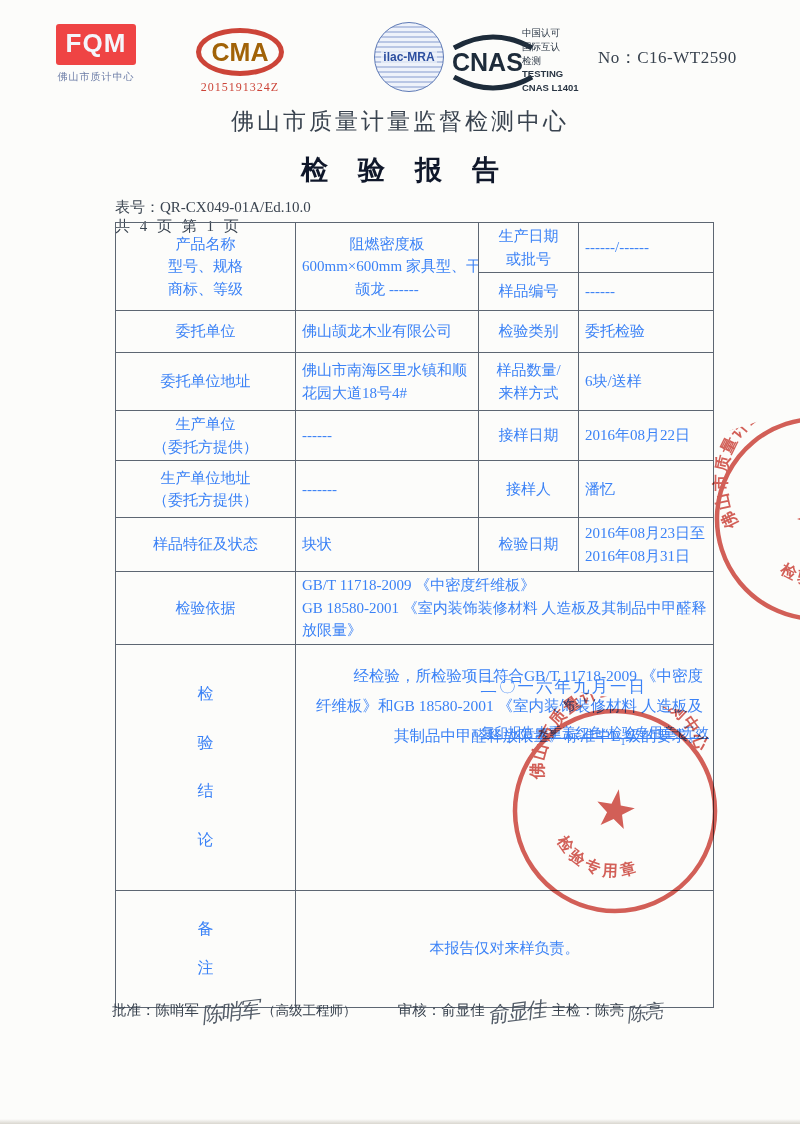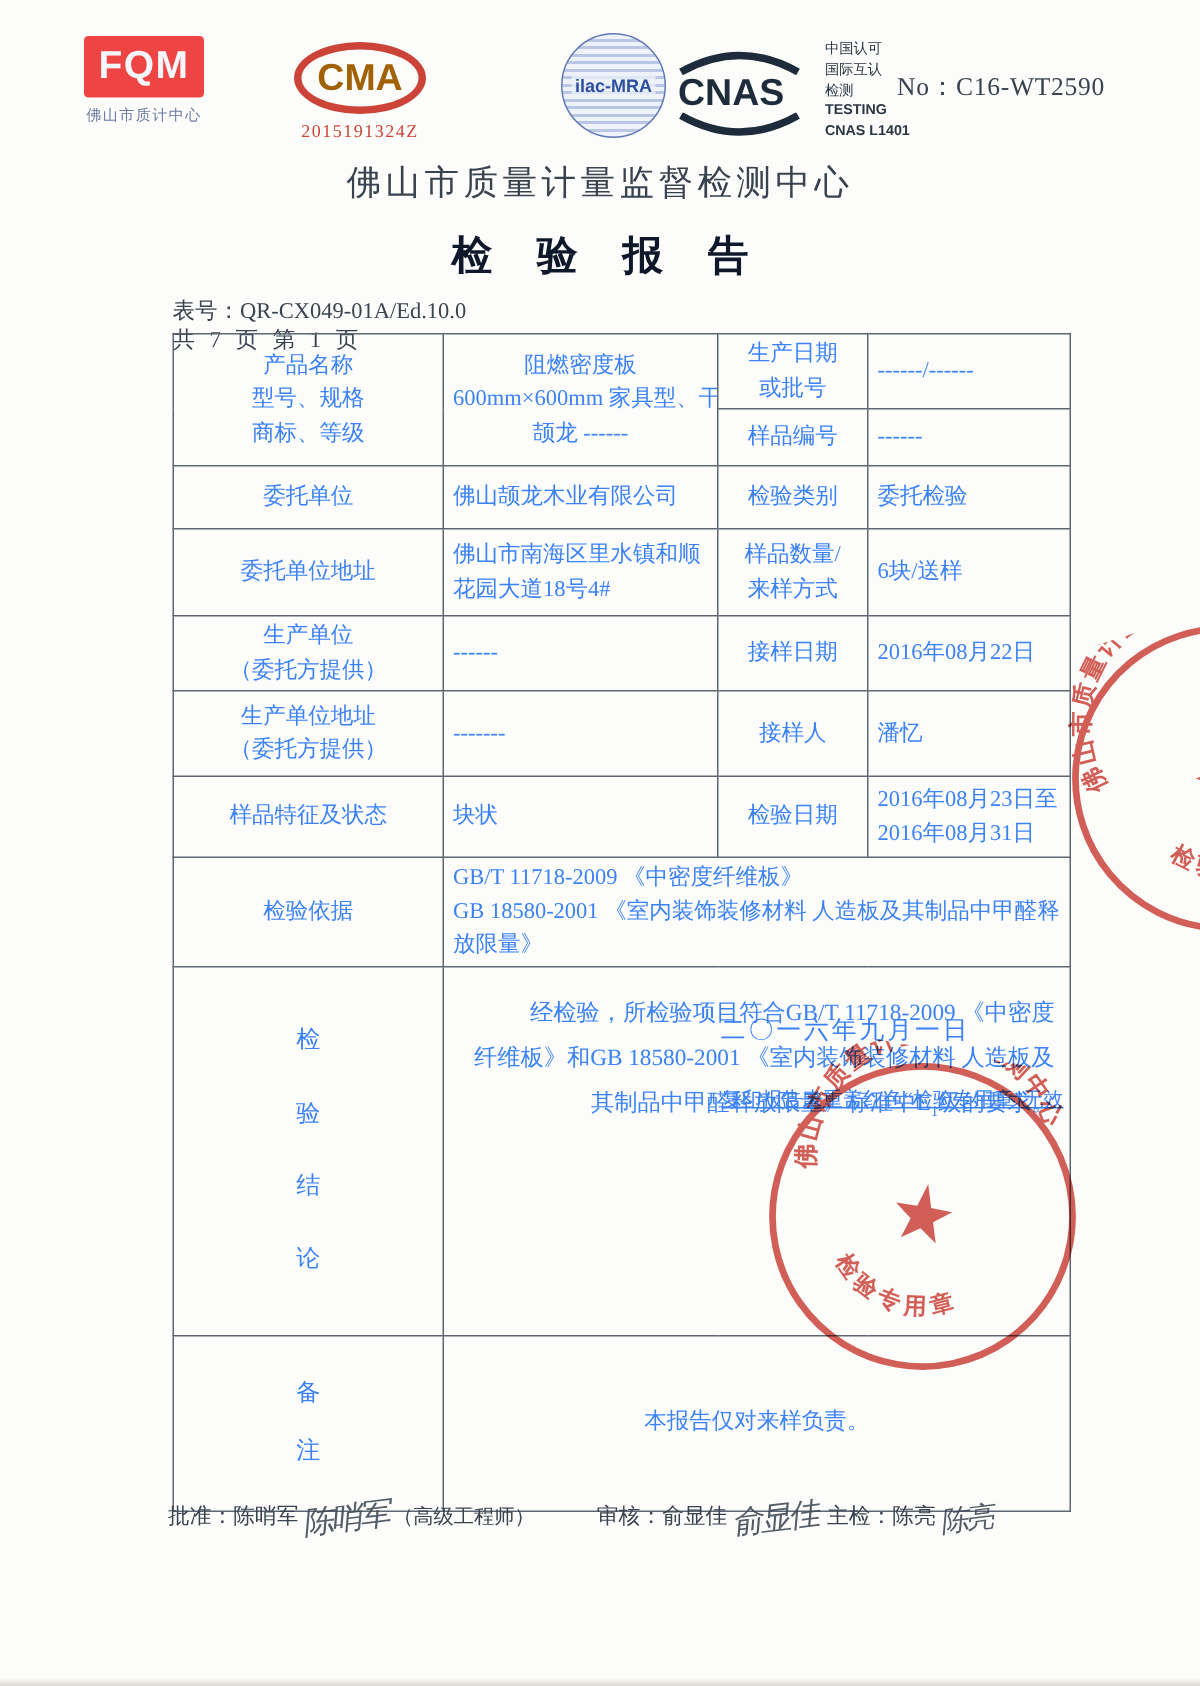--- a/index.html
+++ b/index.html
@@ -35,21 +35,21 @@
     border:1px solid #5d79b5; color:#2d4fa0;
     background:repeating-linear-gradient(#eef2fa 0 3px, #b9c6e4 3px 5px);
     display:flex; align-items:center; justify-content:center; }
   .ilac-txt { background:rgba(238,242,250,.75); font-family:"Liberation Sans",sans-serif;
     font-weight:bold; font-size:12px; color:#2d4fa0; padding:1px 2px; }
 
   .cnas { position:absolute; left:452px; top:34px; width:82px; }
   .cnas-txt { font-family:"Liberation Sans",sans-serif; font-weight:bold; font-size:25px; color:#1d2b3a;
     letter-spacing:0; line-height:1; }
   .cnas svg { display:block; }
-  .cnas-cap { position:absolute; left:550px; top:26px; font-size:9.5px; color:#2a3644; line-height:1.45;
+  .cnas-cap { position:absolute; left:522px; top:26px; font-size:9.5px; color:#2a3644; line-height:1.45;
     font-family:"Liberation Sans",sans-serif; }
   .cnas-cap .b { font-weight:bold; }
 
   .report-no { position:absolute; left:598px; top:46px; font-size:17px; color:#39434f; letter-spacing:.5px; }
 
   
   .org-title { position:absolute; top:106px; width:100%; text-align:center;
     font-size:23px; letter-spacing:3px; color:#39434f; }
   .report-title { position:absolute; top:152px; width:100%; text-align:center;
     font-size:27px; font-weight:bold; letter-spacing:30px; padding-left:30px; color:#0f172a; }
@@ -129,21 +129,21 @@
     </div>
 
     <div class="report-no"><span>No：</span><span>C16-WT2590</span></div>
   </div>
 
   <div class="org-title">佛山市质量计量监督检测中心</div>
   <div class="report-title">检验报告</div>
 
   <div class="meta">
     <span><span>表号：</span><span>QR-CX049-01A/Ed.10.0</span></span>
-    <span class="pg">共 7 页  第 1 页</span>
+    <span class="pg">共 4 页  第 1 页</span>
   </div>
 
   <table class="rpt">
     <colgroup>
         <col style="width:180px">
         <col style="width:183px">
         <col style="width:100px">
         <col style="width:135px">
       </colgroup>
 

